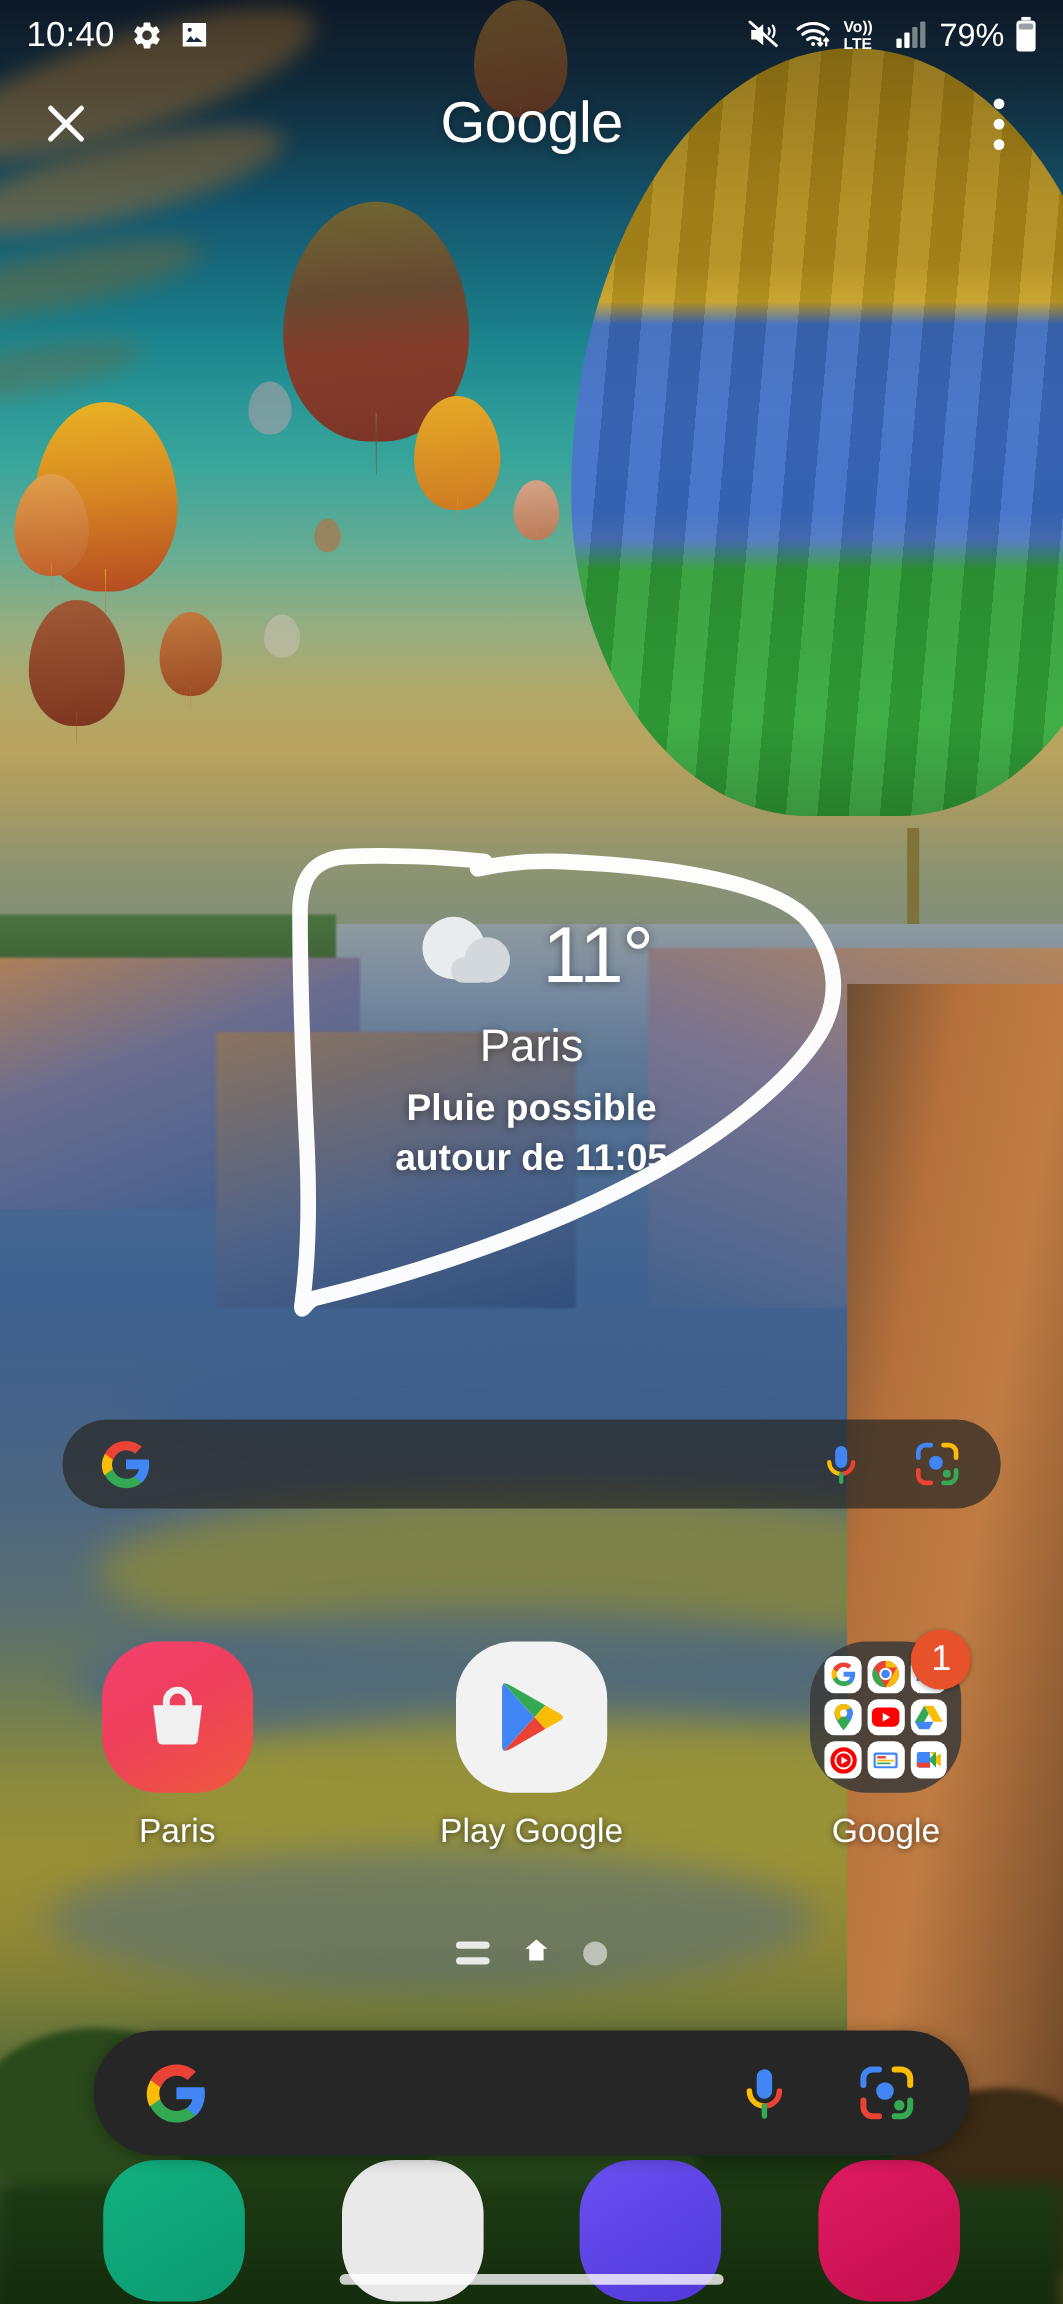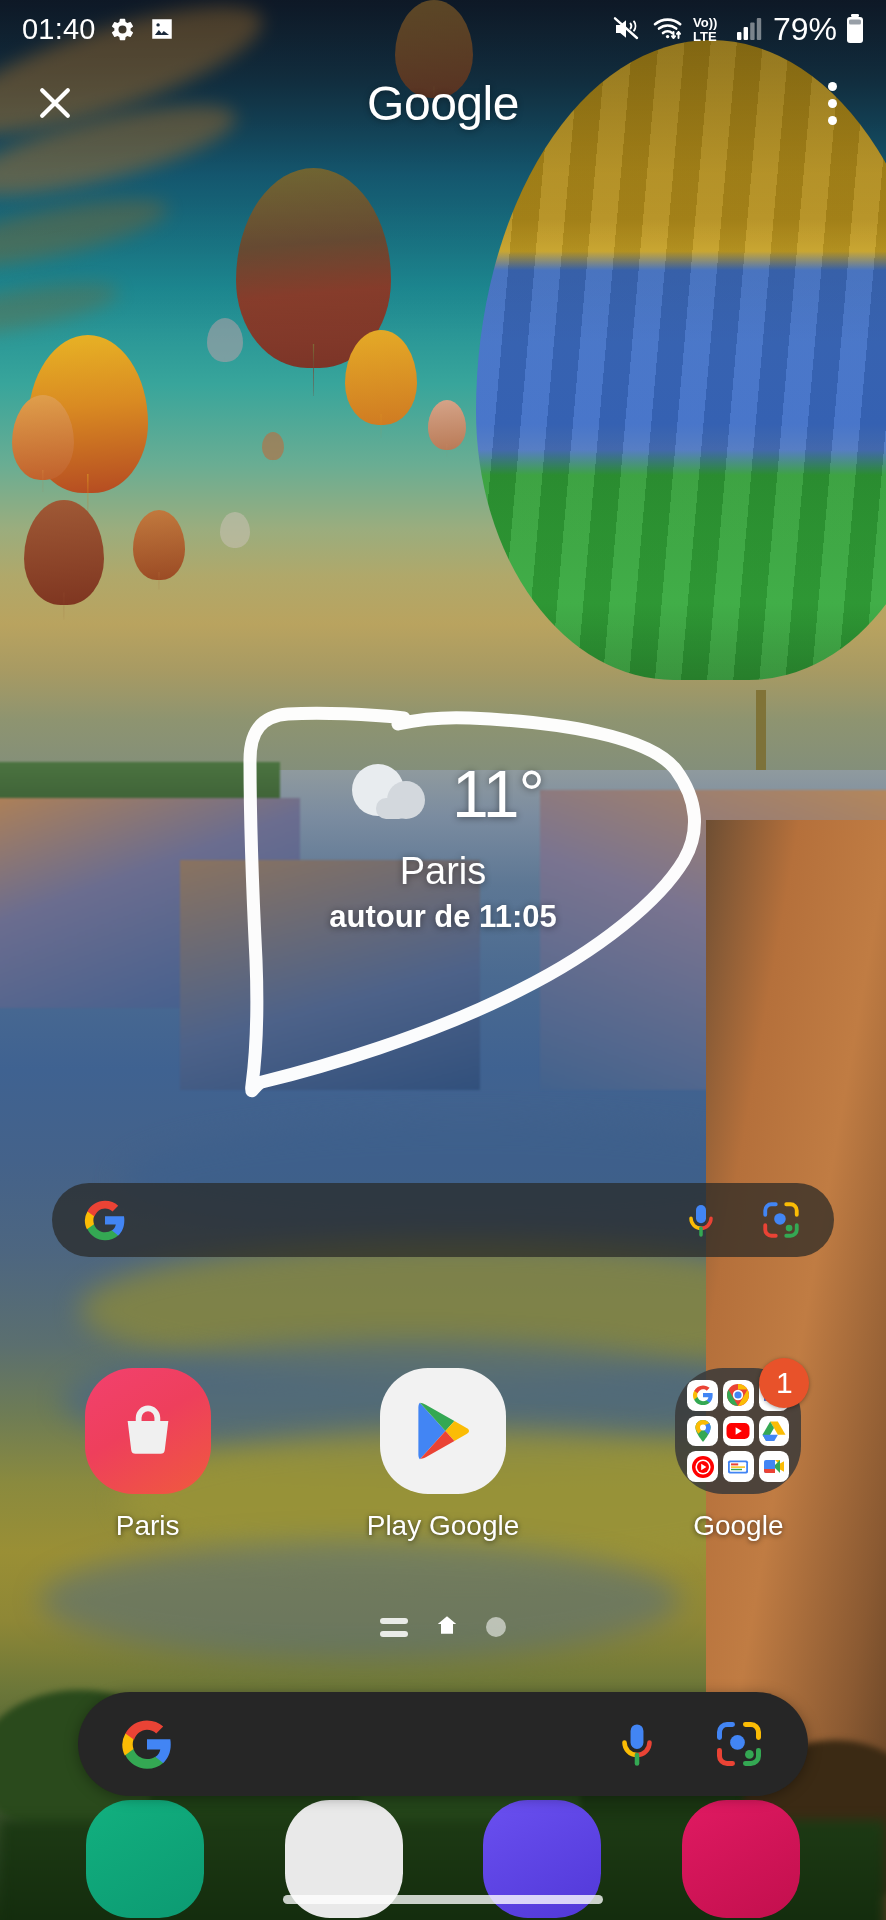--- a/index.html
+++ b/index.html
@@ -110,21 +110,21 @@
 
   
   #statusbar {
     position:absolute; left:0; top:0; width:886px; height:58px;
     display:flex; align-items:center; justify-content:space-between;
     padding:0 22px; color:#fff; z-index:40;
   }
   .sb-left { display:flex; align-items:center; gap:13px; }
   .sb-clock { font-size:29px; font-weight:400; letter-spacing:.2px; }
   .sb-right { display:flex; align-items:center; gap:9px; }
-  .sb-batt { font-size:32px; font-weight:400; margin-left:2px;}
+  .sb-batt { font-size:27px; font-weight:400; margin-left:2px;}
   .ico { display:inline-flex; align-items:center; }
 
   
   #cts-bar {
     position:absolute; left:0; top:58px; width:886px; height:90px;
     display:flex; align-items:center; z-index:40; color:#fff;
   }
   #cts-close { position:absolute; left:28px; top:50%; transform:translateY(-50%);
                width:54px; height:54px; display:flex; align-items:center; justify-content:center; }
   #cts-title {
@@ -273,21 +273,21 @@
   <div class="tree" style="left:360px;top:1700px;width:240px;height:170px;background:#24451a;"></div>
   <div class="tree" style="left:580px;top:1720px;width:200px;height:150px;background:#1a3512;"></div>
   <div class="tree" style="left:740px;top:1740px;width:190px;height:160px;background:#3b2a14;"></div>
   <div class="tree" style="left:0px;top:1820px;width:886px;height:120px;background:linear-gradient(180deg,#1d3a14 0%,#122a0c 100%);border-radius:0;filter:blur(6px);"></div>
 </div>
 
 <div id="scrim"></div>
 
 <div id="statusbar">
   <div class="sb-left">
-    <span class="sb-clock">01:40</span>
+    <span class="sb-clock">10:40</span>
     <span class="ico">
       <svg width="27" height="27" viewBox="0 0 24 24" fill="#fff">
         <path d="M19.14 12.94a7.07 7.07 0 000-1.88l2.03-1.58a.5.5 0 00.12-.64l-1.92-3.32a.5.5 0 00-.6-.22l-2.39.96a7.03 7.03 0 00-1.62-.94l-.36-2.54a.5.5 0 00-.5-.42h-3.84a.5.5 0 00-.5.42l-.36 2.54c-.59.24-1.13.56-1.62.94l-2.39-.96a.5.5 0 00-.6.22L2.67 8.84a.5.5 0 00.12.64l2.03 1.58a7.07 7.07 0 000 1.88l-2.03 1.58a.5.5 0 00-.12.64l1.92 3.32c.13.22.39.3.6.22l2.39-.96c.49.38 1.03.7 1.62.94l.36 2.54c.04.24.25.42.5.42h3.84c.25 0 .46-.18.5-.42l.36-2.54c.59-.24 1.13-.56 1.62-.94l2.39.96c.21.08.47 0 .6-.22l1.92-3.32a.5.5 0 00-.12-.64l-2.03-1.58zM12 15.6A3.6 3.6 0 1112 8.4a3.6 3.6 0 010 7.2z"></path>
       </svg>
     </span>
     <span class="ico">
       <svg width="26" height="26" viewBox="0 0 24 24" fill="#fff">
         <path d="M3 3h18v18H3z" fill="#fff"></path>
         <path d="M5.5 17.5l3.6-4.6 2.6 3.2 1.9-2.3 4.9 3.7z" fill="#1b2a3c"></path>
         <circle cx="8.4" cy="8.2" r="1.6" fill="#1b2a3c"></circle>
@@ -372,20 +372,21 @@
     <span>
       <svg width="94" height="64" viewBox="0 0 94 64">
         <circle cx="36" cy="30" r="26" fill="#e8ecef"></circle>
         <circle cx="64" cy="40" r="19" fill="#d3d8dd"></circle>
         <rect x="34" y="38" width="33" height="21" rx="10" fill="#d3d8dd"></rect>
       </svg>
     </span>
     <span class="w-temp">11°</span>
   </div>
   <div class="w-city">Paris</div>
+  <div class="w-cond">Pluie possible</div>
   <div class="w-cond2">autour de 11:05</div>
 </div>
 
 <div id="searchwidget">
   <span class="sw-icon">
     <svg width="44" height="44" viewBox="0 0 48 48">
       <path fill="#4285F4" d="M45.1 24.5c0-1.6-.1-3.2-.4-4.7H24v9h11.8c-.5 2.7-2 5-4.3 6.6v5.5h7c4.1-3.8 6.6-9.4 6.6-16.4z"></path>
       <path fill="#34A853" d="M24 46c5.8 0 10.7-1.9 14.3-5.2l-7-5.5c-1.9 1.3-4.4 2.1-7.3 2.1-5.6 0-10.3-3.8-12-8.9H4.8v5.6C8.4 41.3 15.6 46 24 46z"></path>
       <path fill="#FBBC05" d="M12 28.5c-.4-1.3-.7-2.7-.7-4.1s.2-2.8.7-4.1v-5.6H4.8A22 22 0 002 24.4c0 3.6.8 6.9 2.3 9.8l7.7-5.7z"></path>
       <path fill="#EA4335" d="M24 11.4c3.2 0 6 1.1 8.2 3.2l6.2-6.2C34.7 4.9 29.8 3 24 3 15.6 3 8.4 7.7 4.8 14.6l7.7 5.7c1.7-5.1 6.4-8.9 11.5-8.9z"></path>

